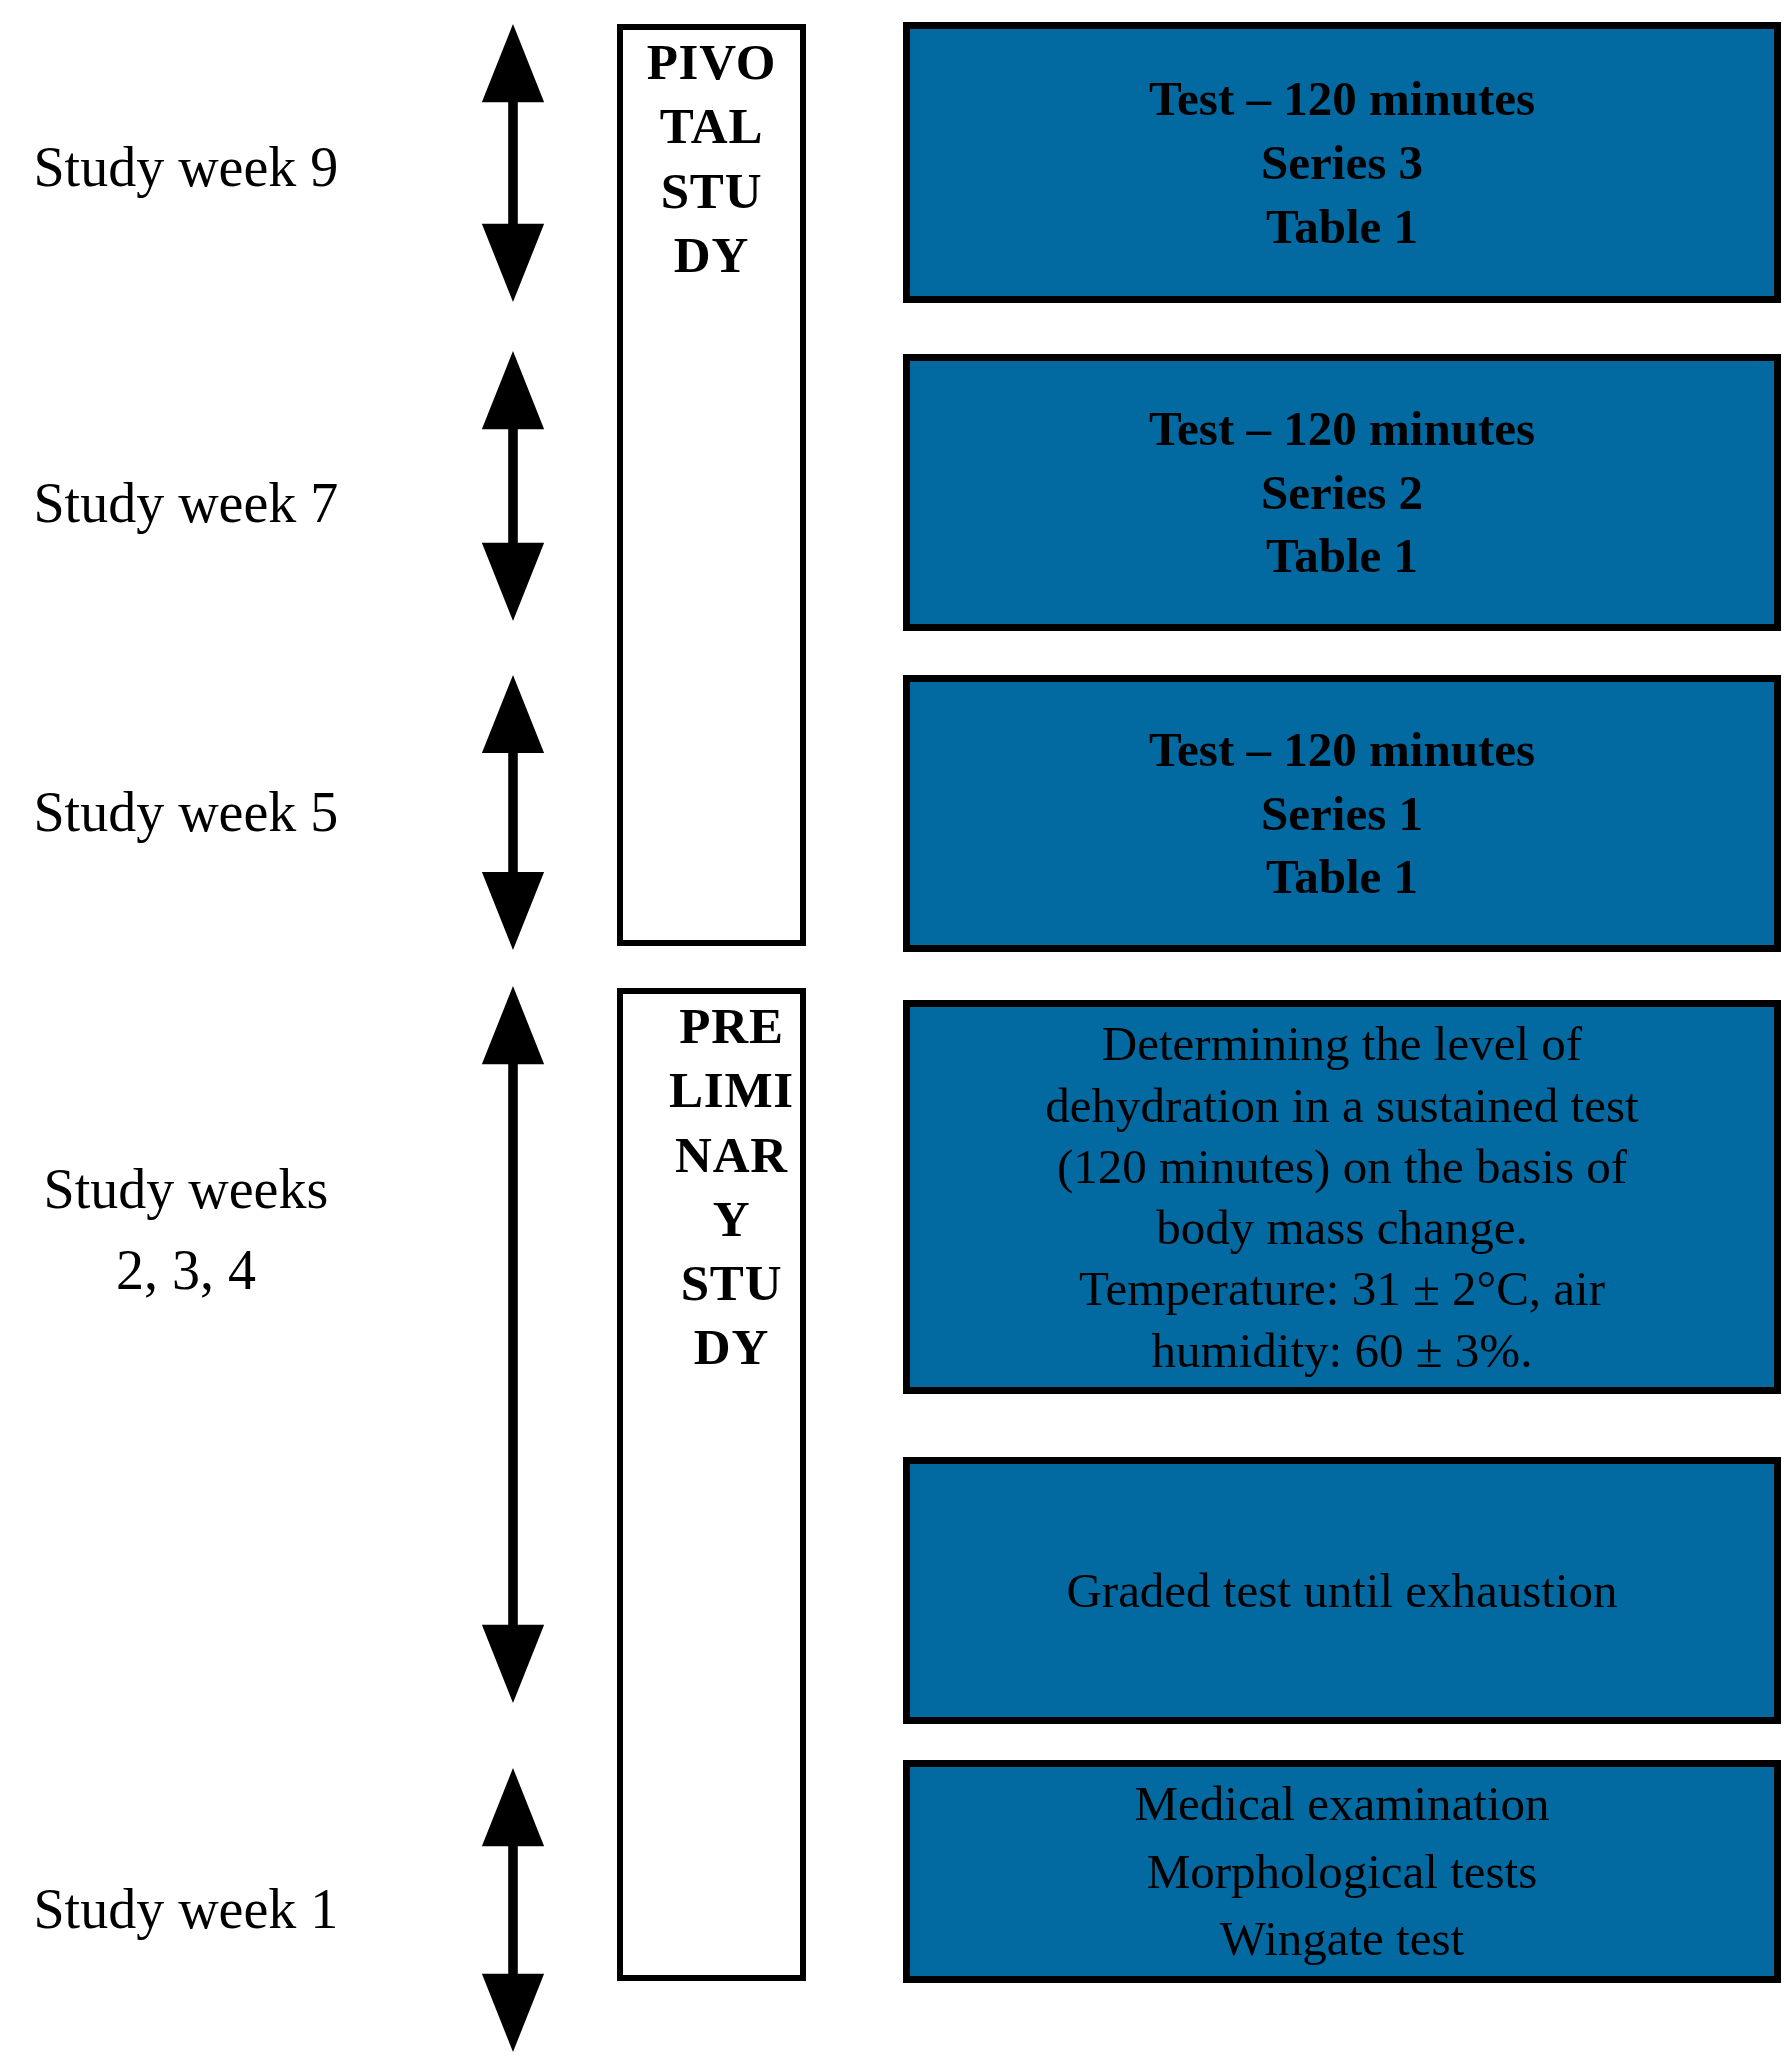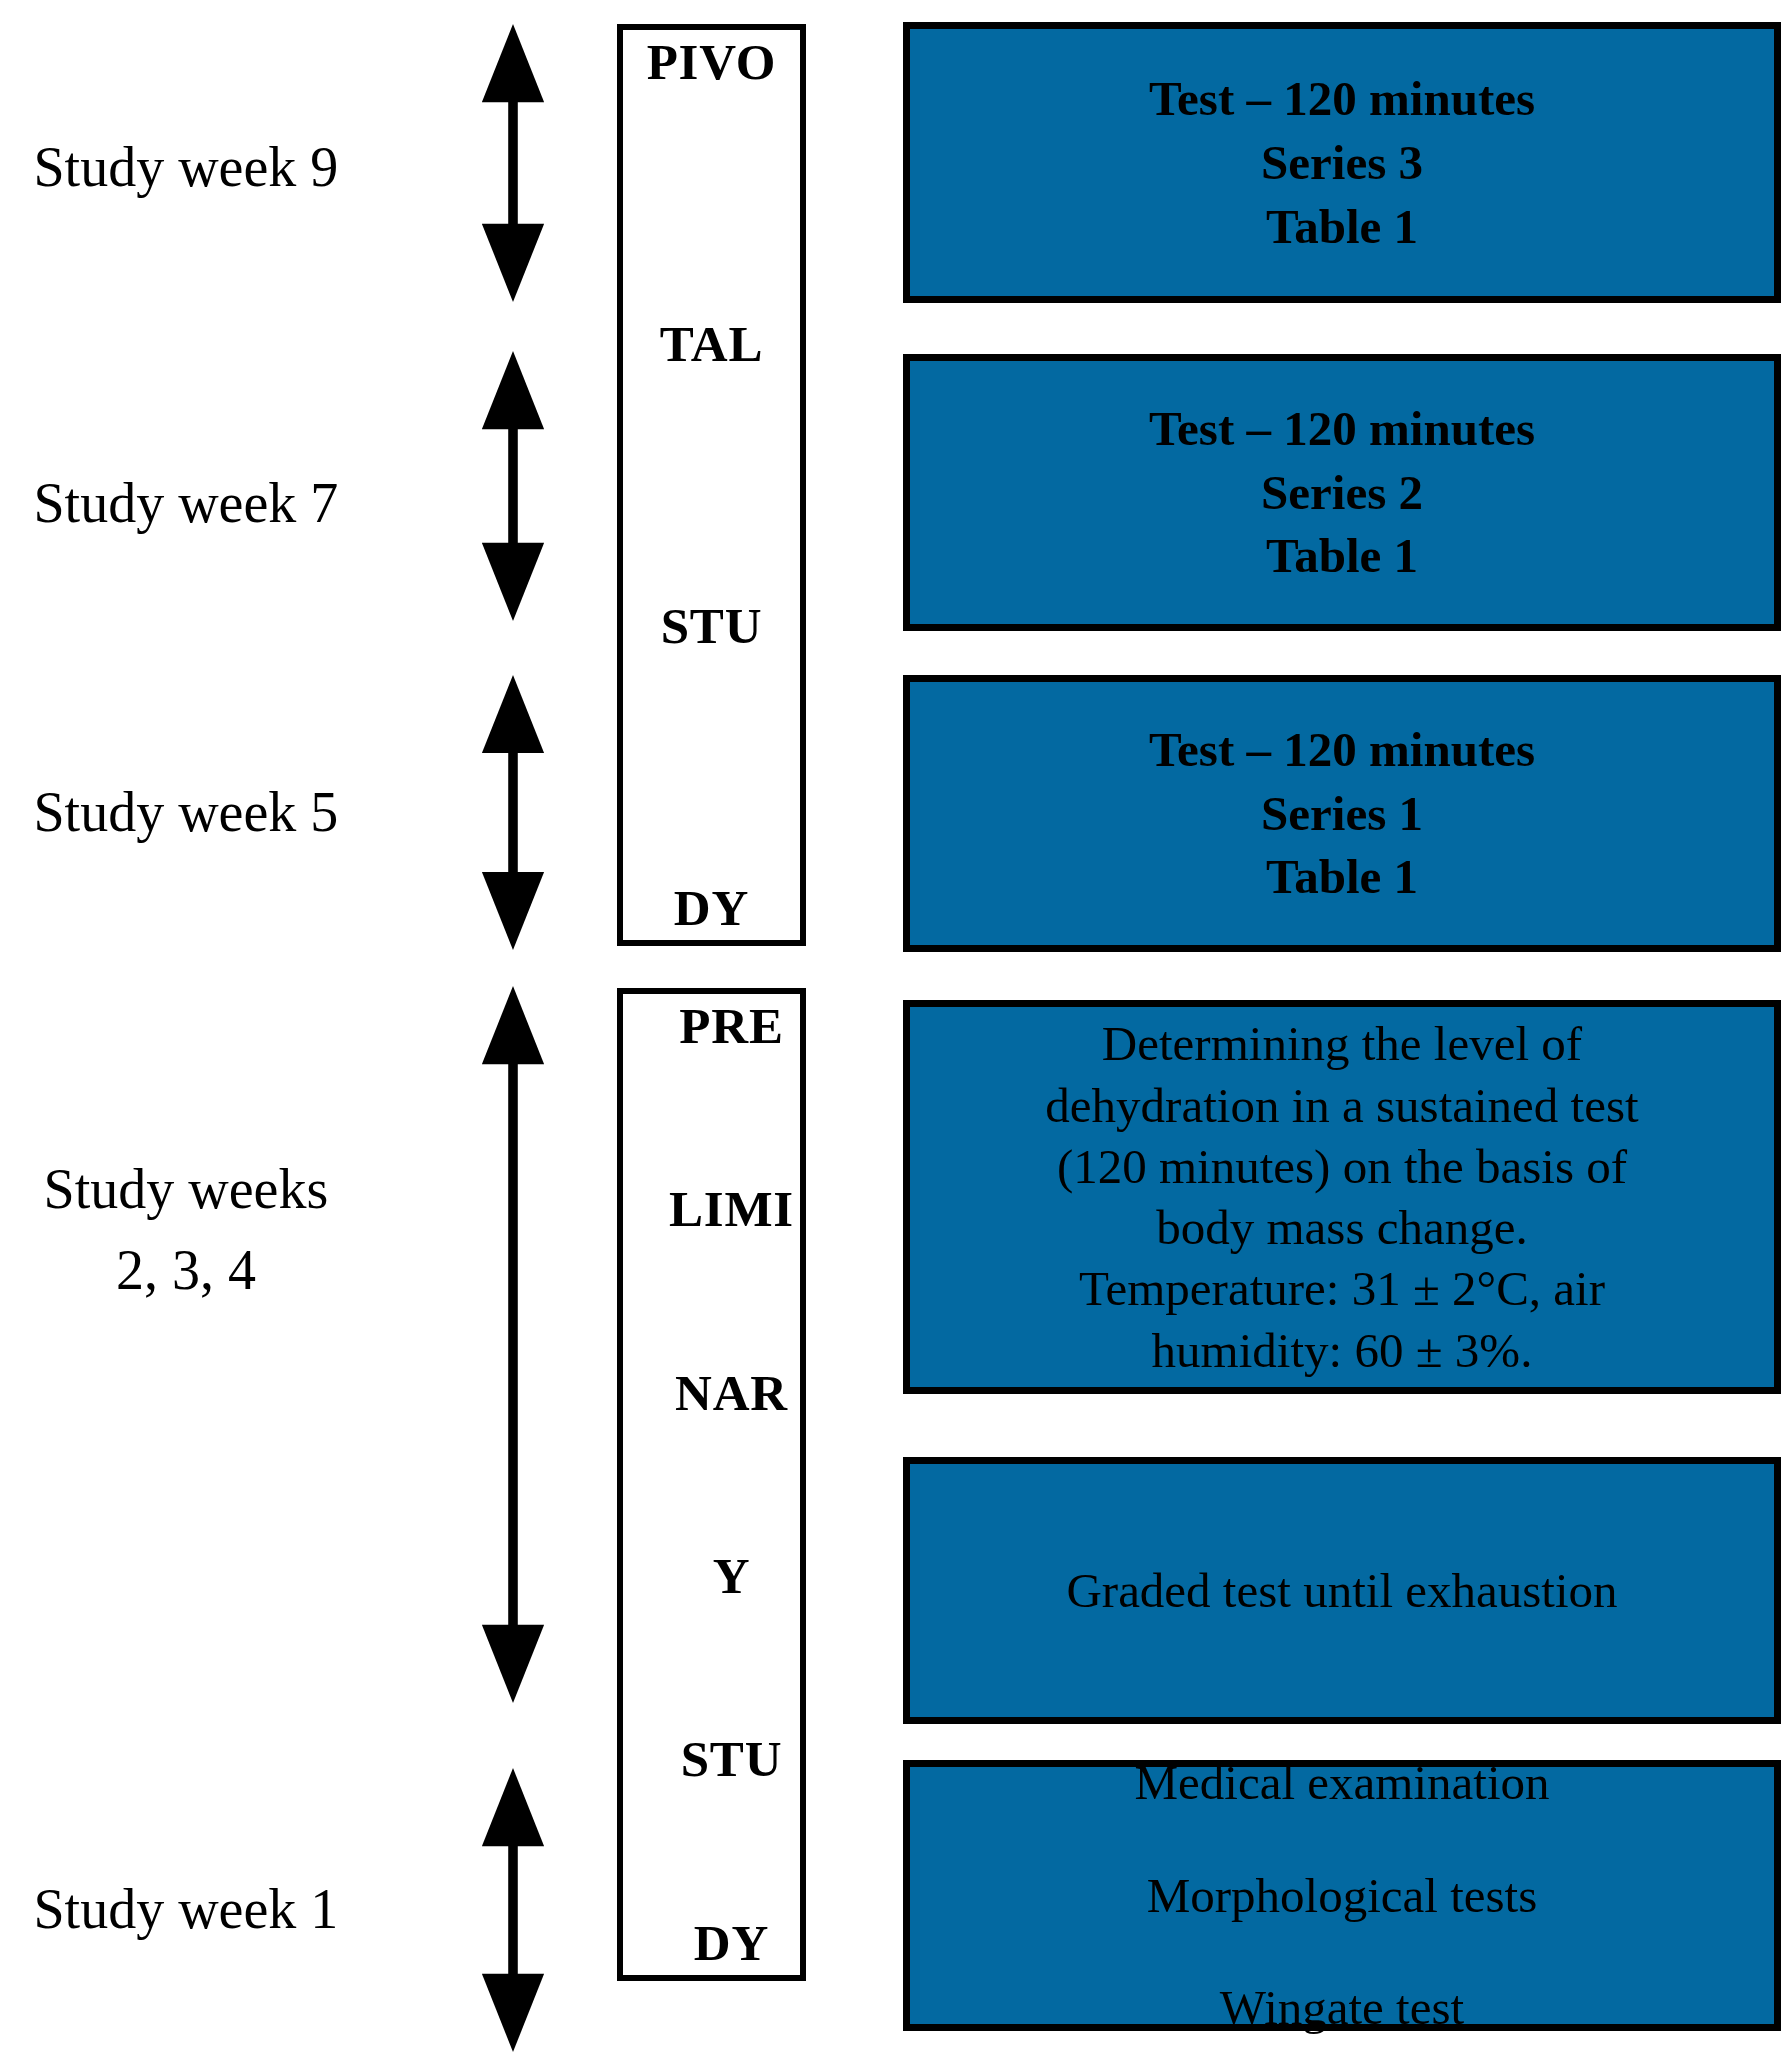--- a/index.html
+++ b/index.html
@@ -32,21 +32,21 @@
   }
   .phase-box {
     position: absolute;
     left: 617px;
     width: 189px;
     box-sizing: border-box;
     border: 6.4px solid #000000;
     background: #ffffff;
     display: flex;
     flex-direction: column;
-    justify-content: space-between;
+    justify-content: flex-start;
     align-items: center;
     text-align: center;
     font-weight: bold;
     font-size: 51px;
     line-height: 1.26;
     letter-spacing: 0.8px;
   }
   .task-box {
     position: absolute;
     left: 903px;
@@ -163,20 +163,20 @@
     <span class="line">(120 minutes) on the basis of</span>
     <span class="line">body mass change.</span>
     <span class="line">Temperature: 31 ± 2°C, air</span>
     <span class="line">humidity: 60 ± 3%.</span>
   </div>
 
   <div class="task-box" style="top:1457px; height:267px;">
     <span class="line">Graded test until exhaustion</span>
   </div>
 
-  <div class="task-box roomy" style="top:1760px; height:271px;gap:45px;">
+  <div class="task-box roomy" style="top:1760px; height:223px;">
     <span class="line">Medical examination</span>
     <span class="line">Morphological tests</span>
     <span class="line">Wingate test</span>
   </div>
 
 </div>
 
 
 </body></html>

